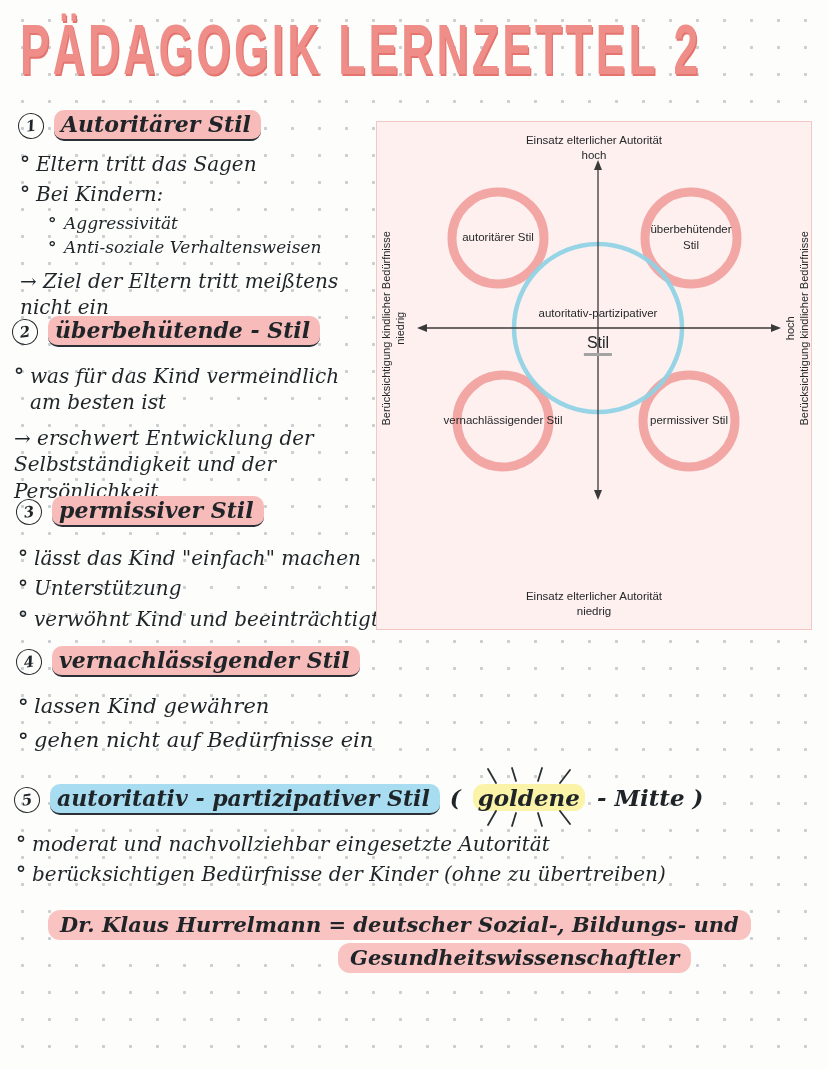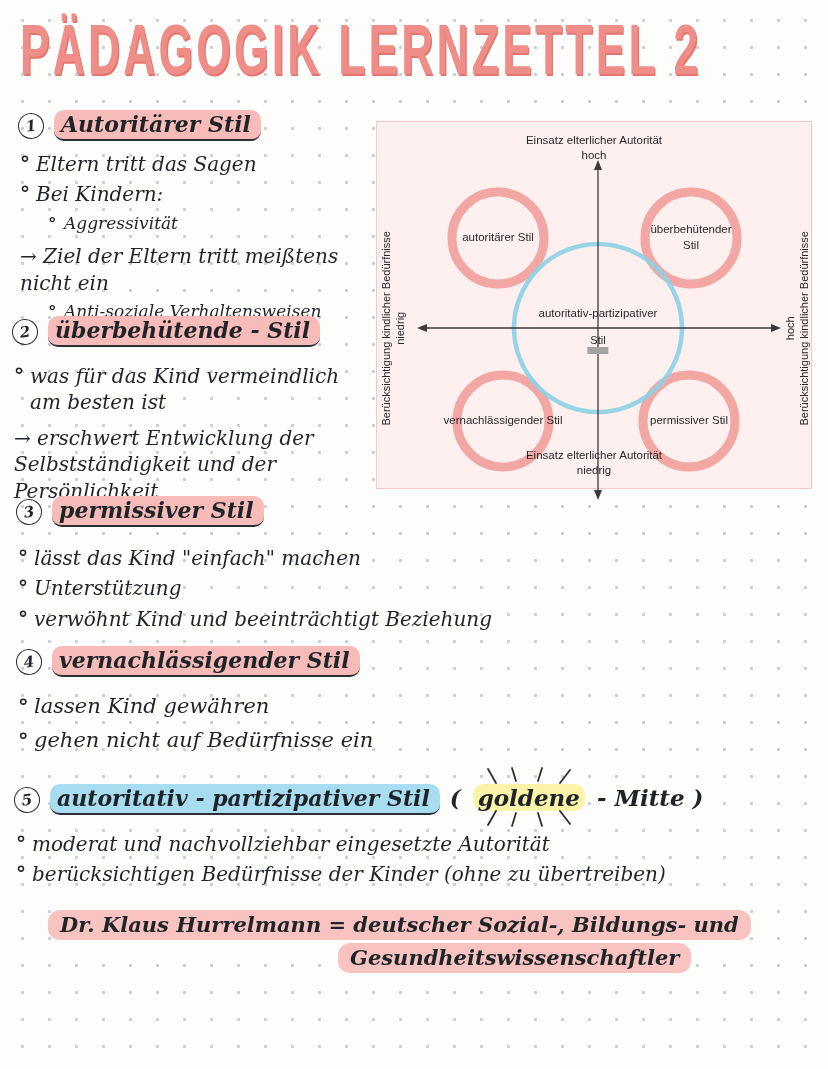--- a/index.html
+++ b/index.html
@@ -68,57 +68,57 @@
   .rays { position:absolute; left:50%; transform:translateX(-50%); top:-18px; line-height:0; }
   .rays.bottom { top:auto; bottom:-17px; }
 
   
   .footer { position:absolute; left:48px; top:912px; }
   .f-hl { background:#f8c3c0; padding:2px 12px 3px; border-radius:12px; font-size:21px; font-weight:bold; }
   .f2 { margin-left:290px; margin-top:8px; }
 
   
   .diagram {
-    position:absolute; left:376px; top:121px; width:436px; height:368px;
+    position:absolute; left:376px; top:121px; width:436px; height:509px;
     background:#fdf0ef; border:1px solid #f2c7c5;
     font-family:"Liberation Sans", sans-serif; color:#26282a;
   }
   .diagram svg { position:absolute; left:0; top:0; }
   .dg-top    { position:absolute; top:11px;  left:0; right:0; text-align:center; font-size:11.5px; line-height:1.3; }
   .dg-bottom { position:absolute; bottom:10px; left:0; right:0; text-align:center; font-size:11.5px; line-height:1.3; }
   .dg-side   { position:absolute; width:300px; text-align:center; font-size:11px; line-height:1.3; }
   .dg-left   { left:-134px; top:192px; transform:rotate(-90deg); }
   .dg-right  { left:270px;  top:192px; transform:rotate(-90deg); }
   .dg-quad   { position:absolute; transform:translate(-50%,-50%); text-align:center; font-size:11.5px; line-height:1.35; }
   .q-tl { left:121px; top:116px; width:82px; }
   .q-tr { left:314px; top:116px; width:94px; }
   .q-bl { left:126px; top:299px; width:122px; }
   .q-br { left:312px; top:299px; width:82px; }
   .dg-c1 { position:absolute; left:221px; top:197px; transform:translate(-50%,-100%); font-size:11.5px; white-space:nowrap; }
-  .dg-c2 { position:absolute; left:221px; top:212px; transform:translateX(-50%); font-size:11px;
-           padding:0 3px 1px; border-bottom:7px solid #a3a3a3; }
+  .dg-c2 { position:absolute; left:221px; top:212px; transform:translateX(-50%); font-size:16px;
+           padding:0 3px 1px; border-bottom:3px solid #a3a3a3; }
 </style>
 </head>
 <body>
 
 <div class="page">
 
   <h1 class="title">PÄDAGOGIK LERNZETTEL 2</h1>
 
   <section class="sec s1">
     <div class="head-row">
       <span class="num hw">1</span>
       <span class="head hw hl-pink">Autoritärer Stil</span>
     </div>
     <div class="body">
       <div class="line hw bul">Eltern tritt das Sagen</div>
       <div class="line hw bul">Bei Kindern:</div>
       <div class="line hw bul sub">Aggressivität</div>
+      <div class="line hw bul sub">Anti-soziale Verhaltensweisen</div>
       <div class="line hw arrow">→ Ziel der Eltern tritt meißtens nicht ein</div>
-      <div class="line hw bul sub">Anti-soziale Verhaltensweisen</div>
     </div>
   </section>
 
   <section class="sec s2">
     <div class="head-row">
       <span class="num hw">2</span>
       <span class="head hw hl-pink">überbehütende - Stil</span>
     </div>
     <div class="body">
       <div class="line hw bul">was für das Kind vermeindlich am besten ist</div>

